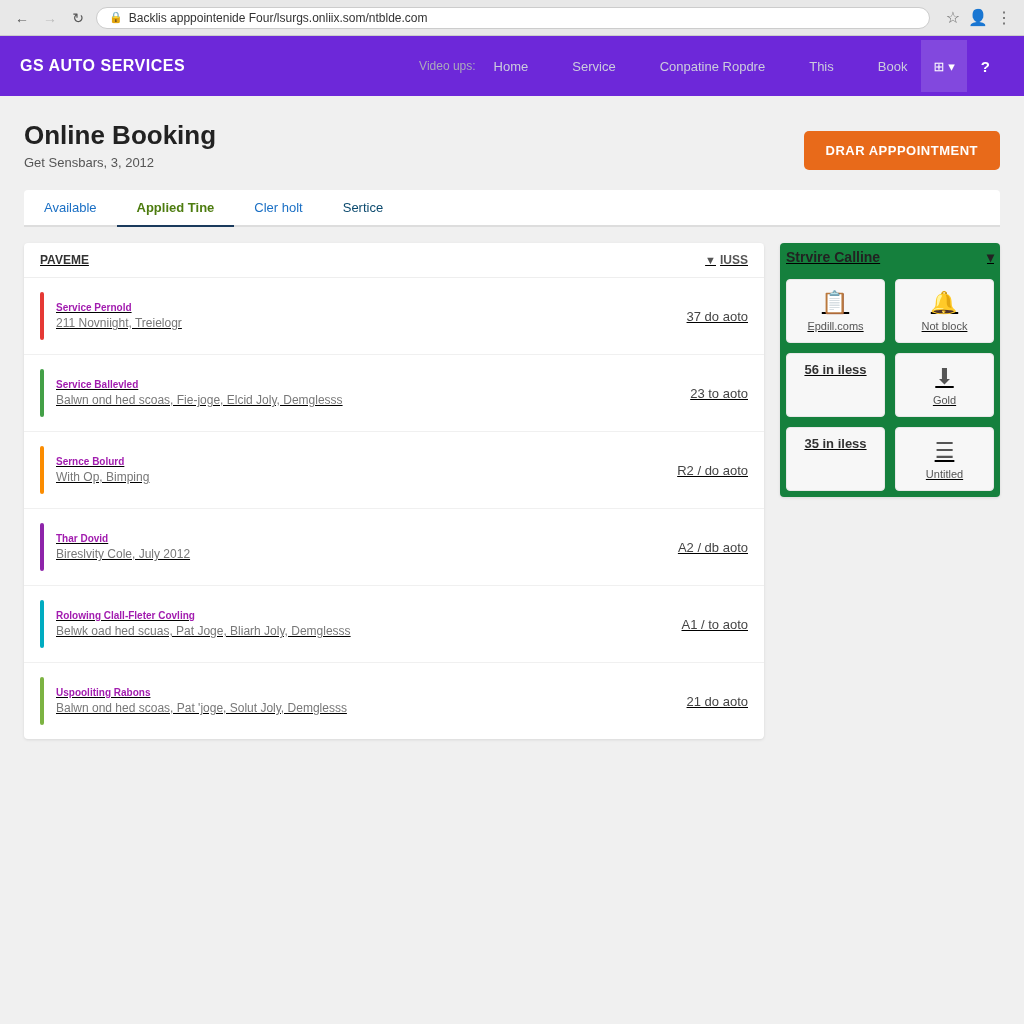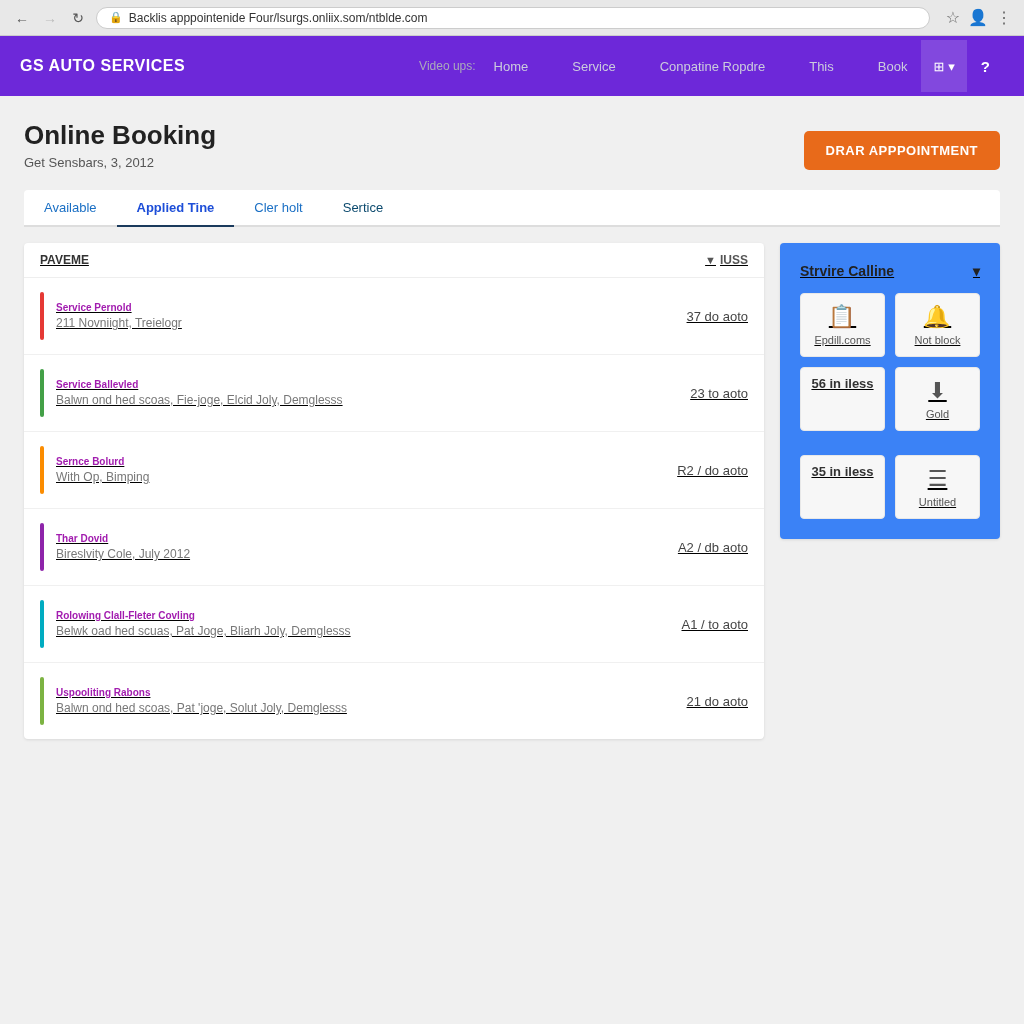--- a/index.html
+++ b/index.html
@@ -135,21 +135,21 @@
     .tab {
       padding: 10px 20px;
       font-size: 13px;
       cursor: pointer;
       border-bottom: 2px solid transparent;
       margin-bottom: -2px;
       color: #0c4a6e;
     }
     .tab.active {
       border-bottom: 2px solid #1a3a5c;
-      color: #1d4ed8;
+      color: #4d7c0f;
       font-weight: 600;
     }
     .tab.highlight { color: #1a6fc4; }
 
     
     .content-row {
       display: flex;
       gap: 16px;
       align-items: flex-start;
       text-decoration: underline;
@@ -216,24 +216,24 @@
       flex-shrink: 0;
       min-width: 90px;
     }
 
     
     .sidebar {
       width: 220px;
       flex-shrink: 0;
     }
     .sidebar-card {
-      background: #3b82f6;
+      background: #15803d;
       border-radius: 4px;
       box-shadow: 0 1px 3px rgba(0,0,0,0.1);
-      padding: 20px;
+      padding: 6px;
     }
     .sidebar-title {
       font-size: 14px;
       font-weight: 600;
       color: #222;
       margin-bottom: 14px;
       display: flex;
       align-items: center;
       justify-content: space-between;
     }
@@ -405,21 +405,21 @@
         </div>
 
         <div class="sidebar-row" style="margin-top:10px;">
           <div class="sidebar-count">56 in iless</div>
           <div class="sidebar-item-box">
             <div class="sidebar-icon">⬇</div>
             <div class="sidebar-item-label">Gold</div>
           </div>
         </div>
 
-        <div class="sidebar-row" style="margin-top:24px;">
+        <div class="sidebar-row" style="margin-top:10px;">
           <div class="sidebar-count">35 in iless</div>
           <div class="sidebar-item-box">
             <div class="sidebar-icon">☰</div>
             <div class="sidebar-item-label">Untitled</div>
           </div>
         </div>
 
       </div>
     </div>
 

